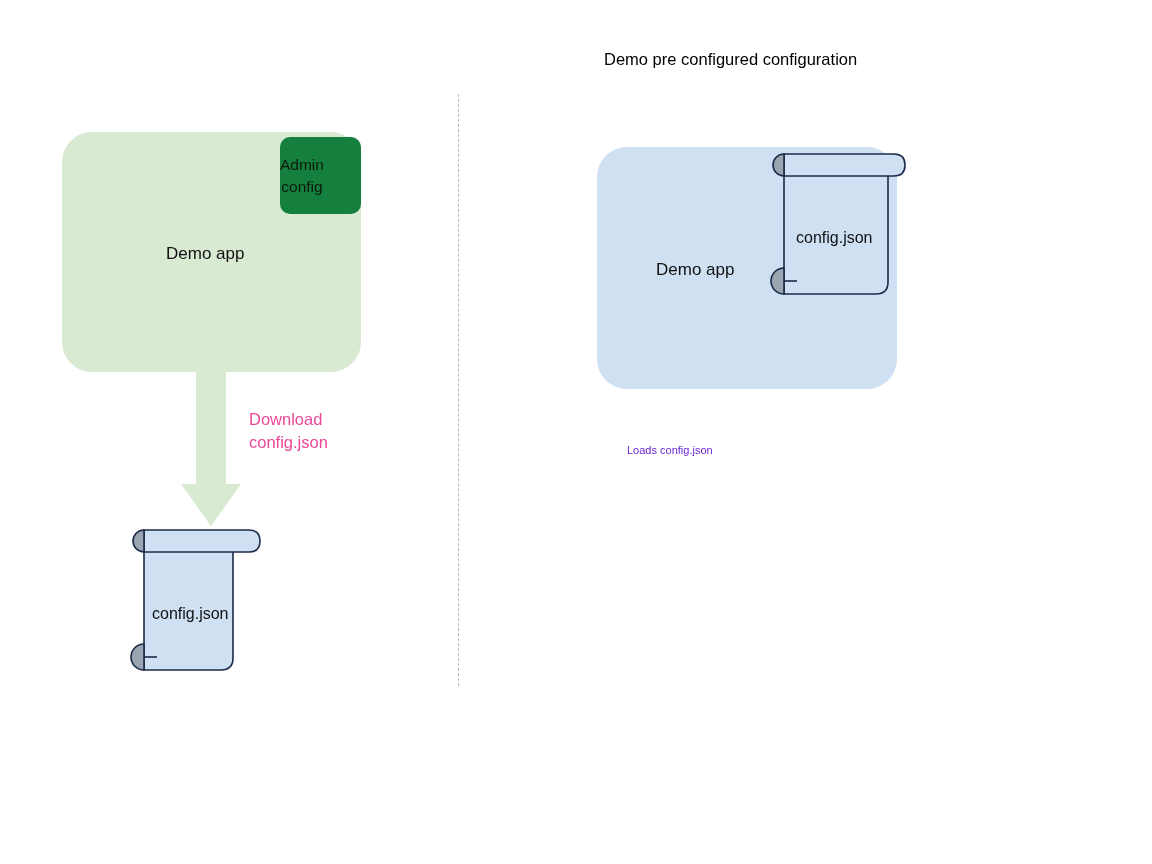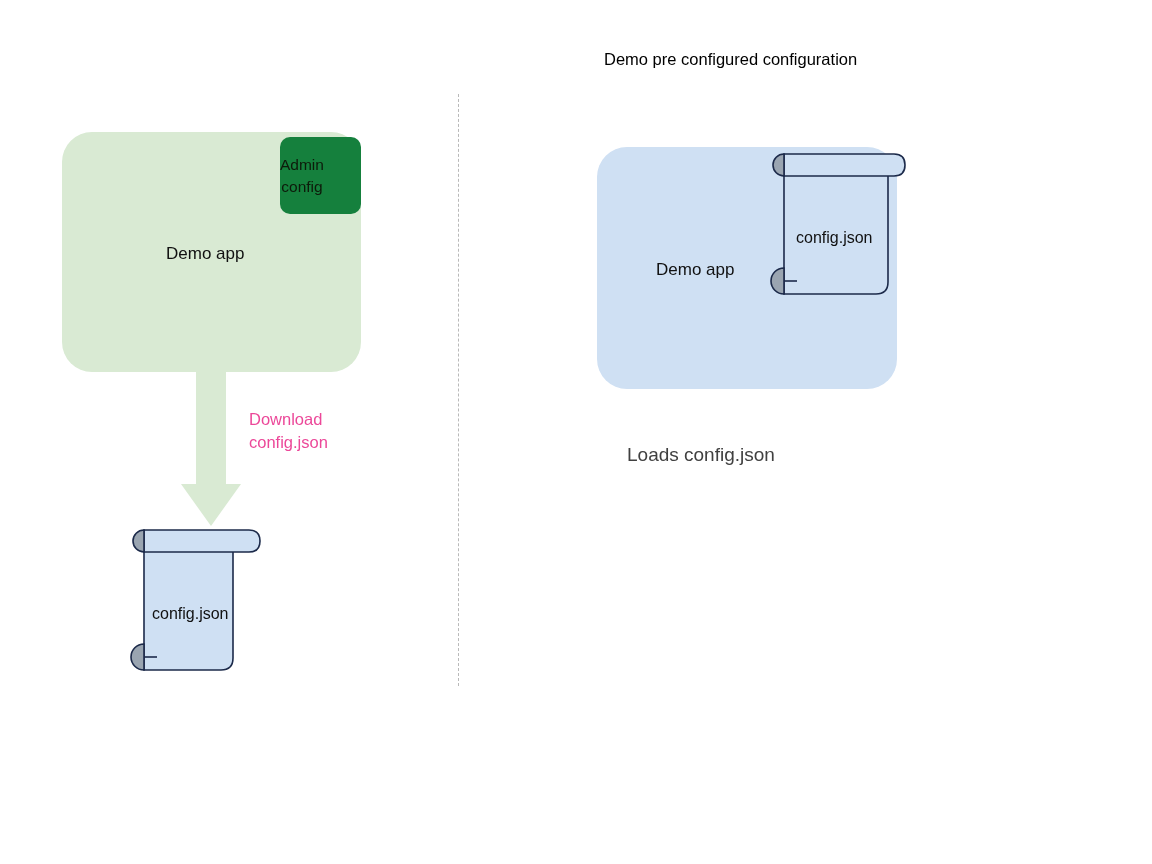--- a/index.html
+++ b/index.html
@@ -122,24 +122,24 @@
     color: #111111;
   }
   #scroll-left-caption  { left: 152px; top: 604px; }
   #scroll-right-caption { left: 796px; top: 228px; }
 
   
   #loads-caption {
     position: absolute;
     left: 627px;
     top: 444px;
-    font-size: 19px;
-    line-height: 1.2;
-    white-space: nowrap;
-    color: #404040;
+    font-size: 11px;
+    line-height: 1.2;
+    white-space: nowrap;
+    color: #6d28d9;
   }
 </style>
 </head>
 <body>
 
 <div class="canvas">
 
 
   <div class="heading" id="heading-right">Demo pre configured configuration</div>
 

